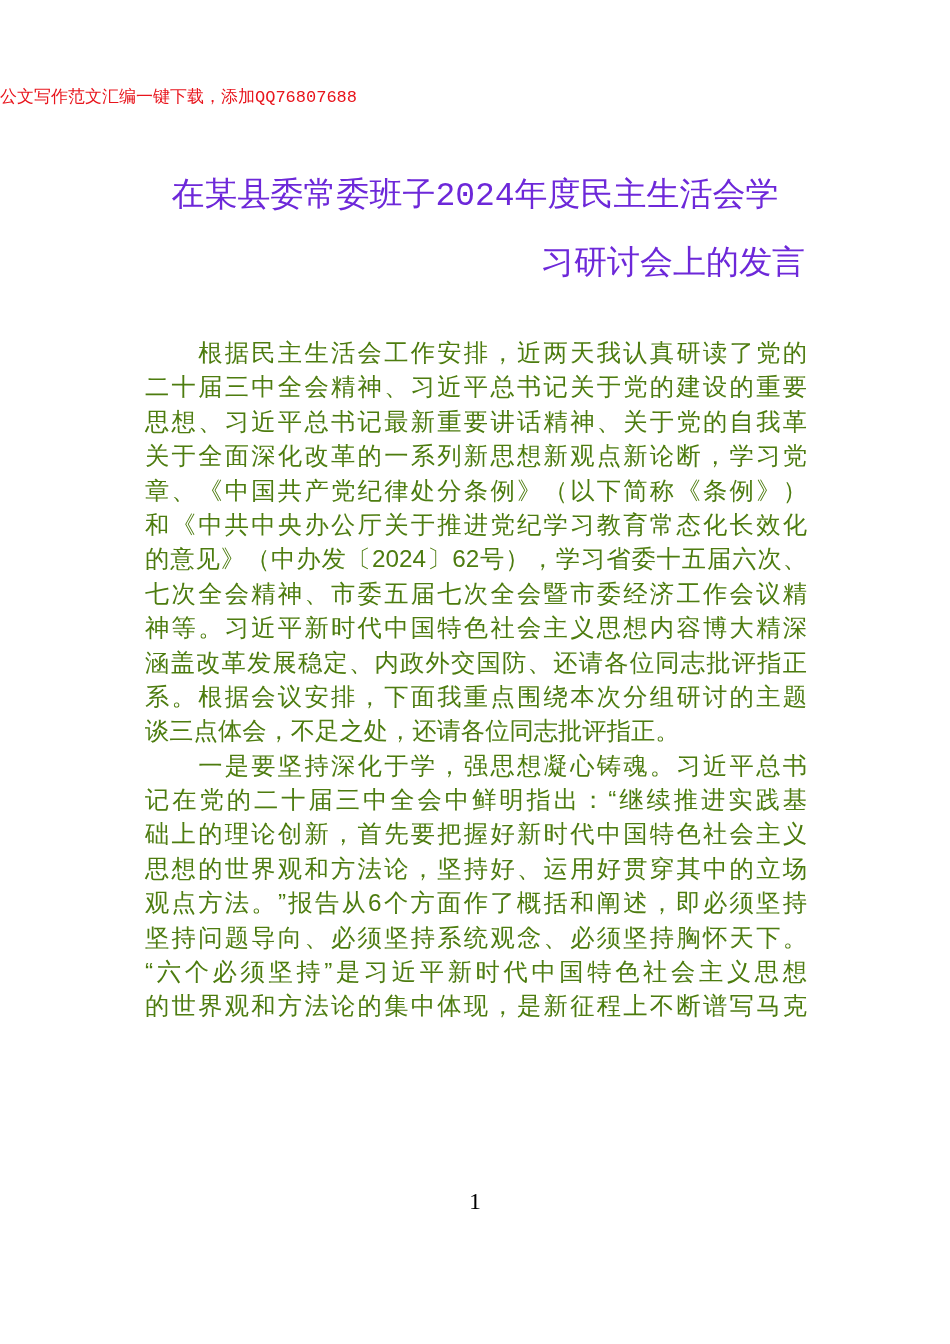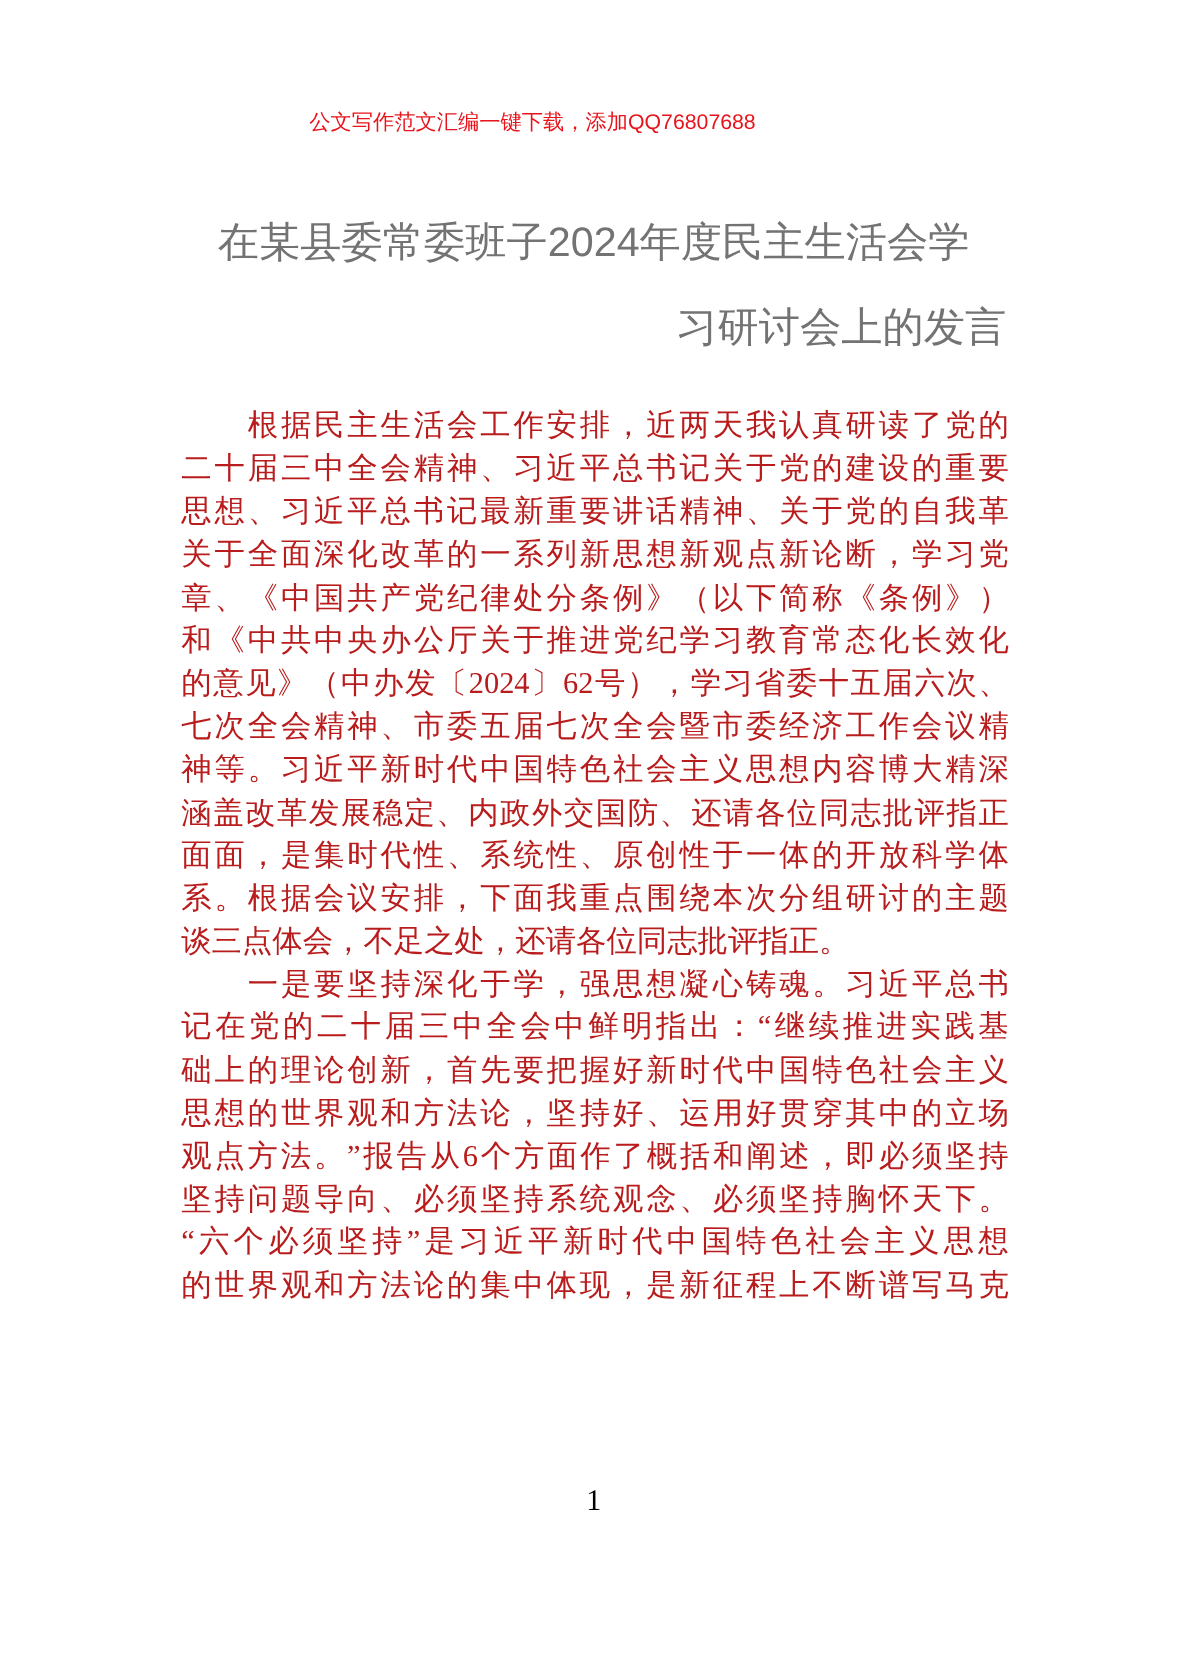--- a/index.html
+++ b/index.html
@@ -20,47 +20,46 @@
       left: 0; top: 0;
       width: 950px;
       height: 1344px;
       background: #ffffff;
     }
     .promo {
       position: absolute;
       top: 85px;
       left: 0;
       width: 852px;
-      text-align: center;
       font-size: 17px;
       line-height: 26px;
       color: #e8141c;
-      font-family: Liberation Sans, sans-serif;
+      font-family: Liberation Mono, monospace;
     }
     .title {
       position: absolute;
       left: 145px;
       width: 660px;
       text-align: center;
       font-size: 33px;
-      font-family: Liberation Sans, sans-serif;
-      color: #737373;
+      font-family: Liberation Mono, monospace;
+      color: #6d28d9;
       letter-spacing: 0px;
     }
     .title.l1 { top: 172px; }
     .title.l2 { top: 240px; text-align: right; }
     .body-text {
       position: absolute;
       left: 145px;
-      top: 324px;
+      top: 336px;
       width: 662px;
       font-size: 24.3px;
       line-height: 34.4px;
-      font-family: Liberation Serif, serif;
-      color: #b91c1c;
+      font-family: Liberation Sans, sans-serif;
+      color: #4d7c0f;
       text-align: justify;
     }
     .body-text .line {
       display: block;
       white-space: nowrap;
       height: 34.4px;
       overflow: visible;
       text-align: justify;
       text-align-last: justify;
     }
@@ -92,21 +91,20 @@
     <span class="line">　　根据民主生活会工作安排，近两天我认真研读了党的</span>
     <span class="line">二十届三中全会精神、习近平总书记关于党的建设的重要</span>
     <span class="line">思想、习近平总书记最新重要讲话精神、关于党的自我革</span>
     <span class="line">关于全面深化改革的一系列新思想新观点新论断，学习党</span>
     <span class="line">章、《中国共产党纪律处分条例》（以下简称《条例》）</span>
     <span class="line">和《中共中央办公厅关于推进党纪学习教育常态化长效化</span>
     <span class="line">的意见》（中办发〔2024〕62号），学习省委十五届六次、</span>
     <span class="line">七次全会精神、市委五届七次全会暨市委经济工作会议精</span>
     <span class="line">神等。习近平新时代中国特色社会主义思想内容博大精深</span>
     <span class="line">涵盖改革发展稳定、内政外交国防、还请各位同志批评指正</span>
-    <span class="line">面面，是集时代性、系统性、原创性于一体的开放科学体</span>
     <span class="line">系。根据会议安排，下面我重点围绕本次分组研讨的主题</span>
     <span class="line last">谈三点体会，不足之处，还请各位同志批评指正。</span>
     <span class="line">　　一是要坚持深化于学，强思想凝心铸魂。习近平总书</span>
     <span class="line">记在党的二十届三中全会中鲜明指出：“继续推进实践基</span>
     <span class="line">础上的理论创新，首先要把握好新时代中国特色社会主义</span>
     <span class="line">思想的世界观和方法论，坚持好、运用好贯穿其中的立场</span>
     <span class="line">观点方法。”报告从6个方面作了概括和阐述，即必须坚持</span>
     <span class="line">坚持问题导向、必须坚持系统观念、必须坚持胸怀天下。</span>
     <span class="line">“六个必须坚持”是习近平新时代中国特色社会主义思想</span>
     <span class="line">的世界观和方法论的集中体现，是新征程上不断谱写马克</span>

